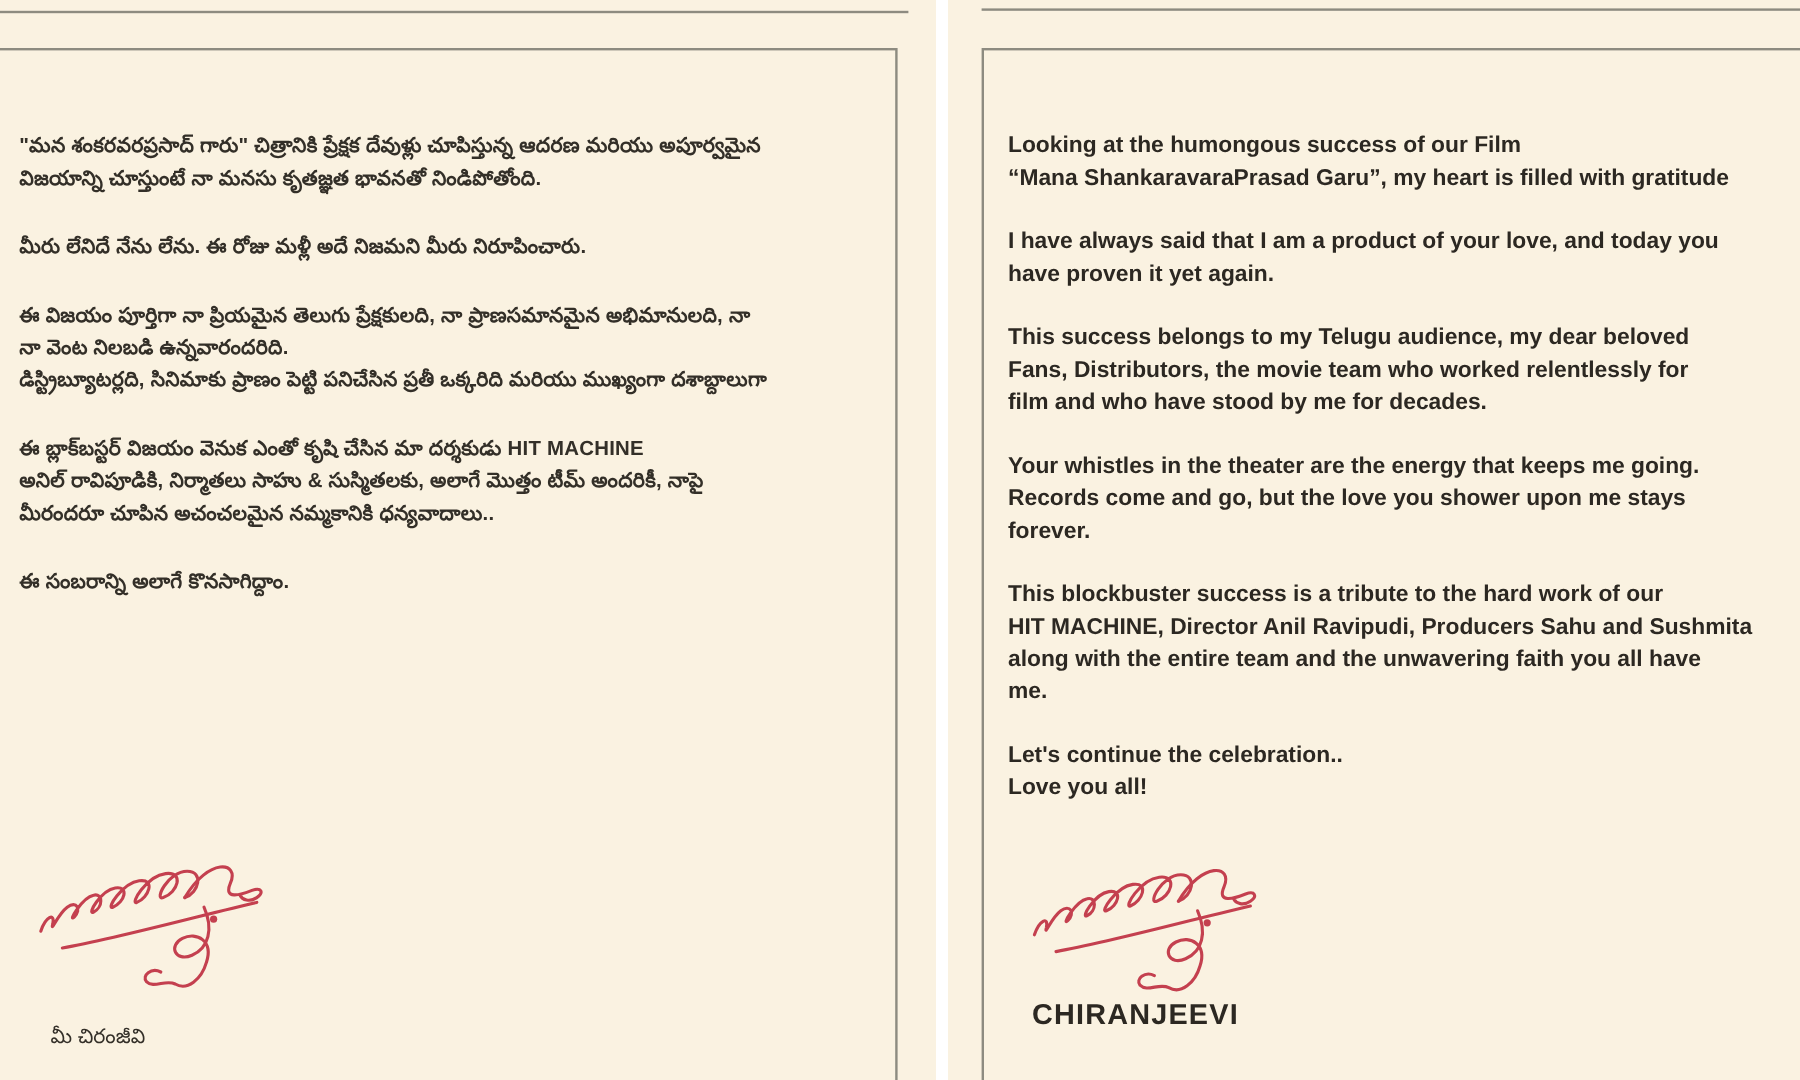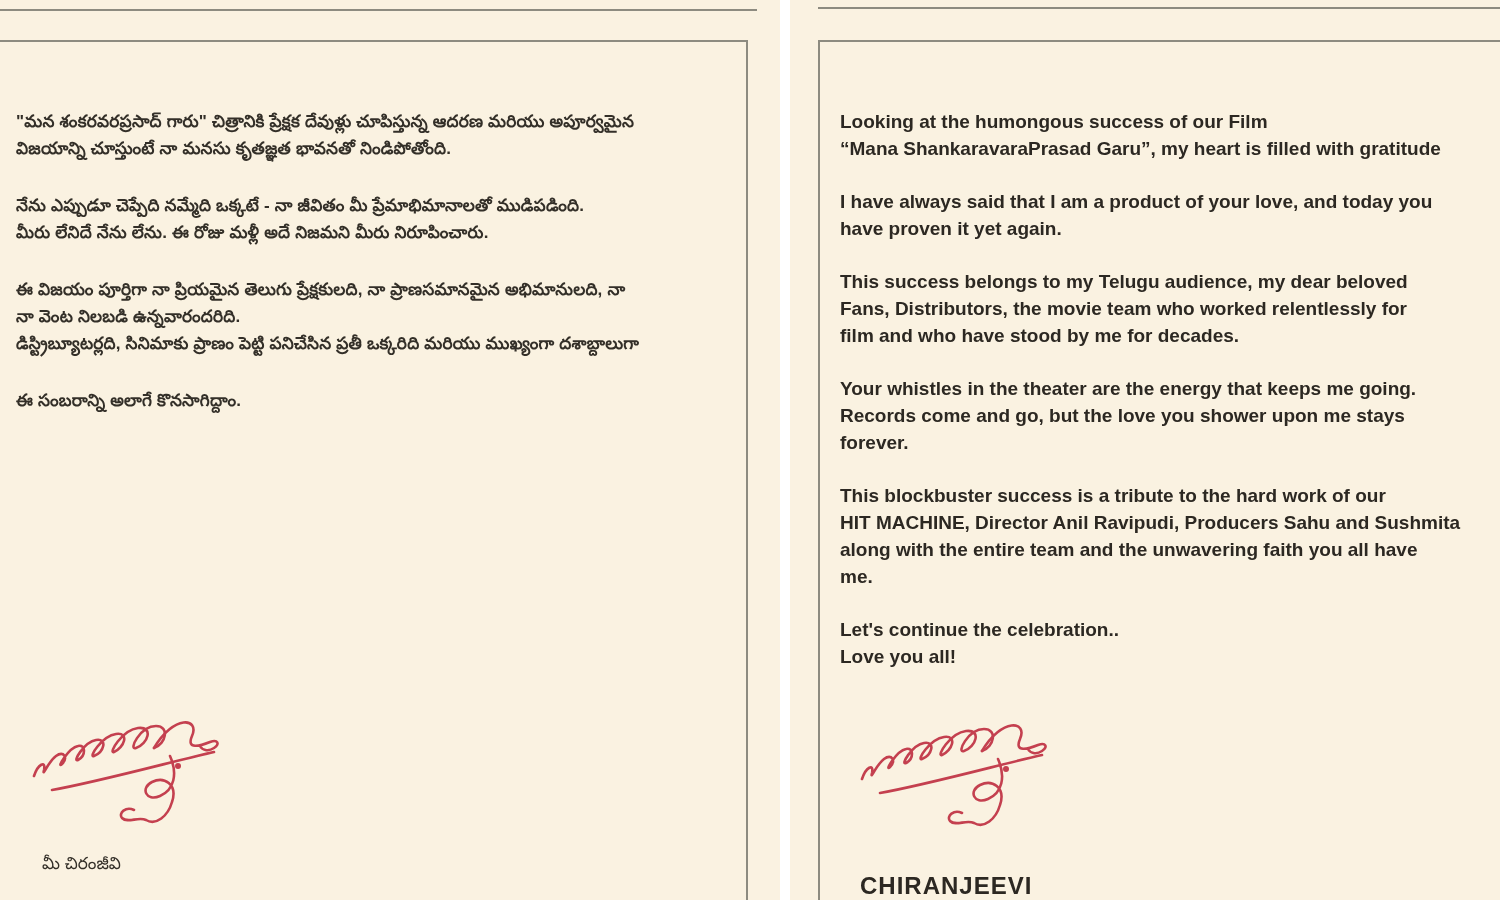--- a/index.html
+++ b/index.html
@@ -68,44 +68,47 @@
     color: #332f28;
     white-space: nowrap;
   }
   .signoff-english {
     position: absolute;
     left: 40px; top: 790px;
     font-size: 24px; font-weight: 700;
     letter-spacing: 1px;
     color: #2c2822;
     white-space: nowrap;
-    margin-top: 40px;
   }
 </style>
 </head>
 <body>
 
 <div id="screen">
 
   <div class="sheet sheet-left">
     <div class="prev-page-edge edge-left"></div>
     <div class="page page-left">
       <div class="body-text body-text-telugu">
           <div class="para">
             <div class="line">"మన శంకరవరప్రసాద్ గారు" చిత్రానికి ప్రేక్షక దేవుళ్లు చూపిస్తున్న ఆదరణ మరియు అపూర్వమైన</div>
             <div class="line">విజయాన్ని చూస్తుంటే నా మనసు కృతజ్ఞత భావనతో నిండిపోతోంది.</div>
           </div>
           <div class="para">
-            <div class="line">నేను ఎప్పుడూ చెప్పేది నమ్మేది ఒక్కటే - నా జీవితం మీ ప్రేమాభిమానాలతో ముడిపడింది.</div>
             <div class="line">మీరు లేనిదే నేను లేను. ఈ రోజు మళ్లీ అదే నిజమని మీరు నిరూపించారు.</div>
           </div>
           <div class="para">
             <div class="line">ఈ విజయం పూర్తిగా నా ప్రియమైన తెలుగు ప్రేక్షకులది, నా ప్రాణసమానమైన అభిమానులది, నా</div>
             <div class="line">నా వెంట నిలబడి ఉన్నవారందరిది.</div>
             <div class="line">డిస్ట్రిబ్యూటర్లది, సినిమాకు ప్రాణం పెట్టి పనిచేసిన ప్రతీ ఒక్కరిది మరియు ముఖ్యంగా దశాబ్దాలుగా</div>
+          </div>
+          <div class="para">
+            <div class="line">ఈ బ్లాక్‌బస్టర్ విజయం వెనుక ఎంతో కృషి చేసిన మా దర్శకుడు HIT MACHINE</div>
+            <div class="line">అనిల్ రావిపూడికి, నిర్మాతలు సాహు &amp; సుస్మితలకు, అలాగే మొత్తం టీమ్ అందరికీ, నాపై</div>
+            <div class="line">మీరందరూ చూపిన అచంచలమైన నమ్మకానికి ధన్యవాదాలు..</div>
           </div>
           <div class="para">
             <div class="line">ఈ సంబరాన్ని అలాగే కొనసాగిద్దాం.</div>
           </div>
         </div>
 
       <svg class="signature signature-left" width="195" height="138" viewBox="0 0 195 138" aria-hidden="false">
         <g fill="none" stroke="#c4404f" stroke-width="2.6" stroke-linecap="round">
           <path d="M6,82 C10,70 18,66 16,76 C14,84 20,68 28,62 C36,56 40,64 34,70 C28,76 40,54 50,52 C58,50 58,62 50,66 C44,69 56,48 68,46 C80,44 76,58 66,62 C60,64 74,42 88,40 C102,38 96,54 86,58 C80,60 94,36 110,34 C126,32 120,50 108,54 C100,57 112,32 128,32 C142,32 138,50 126,54"></path>
           <path d="M126,54 C146,20 172,24 164,42 C158,56 172,52 182,48 C190,45 192,50 186,54 C180,58 174,56 172,52"></path>

